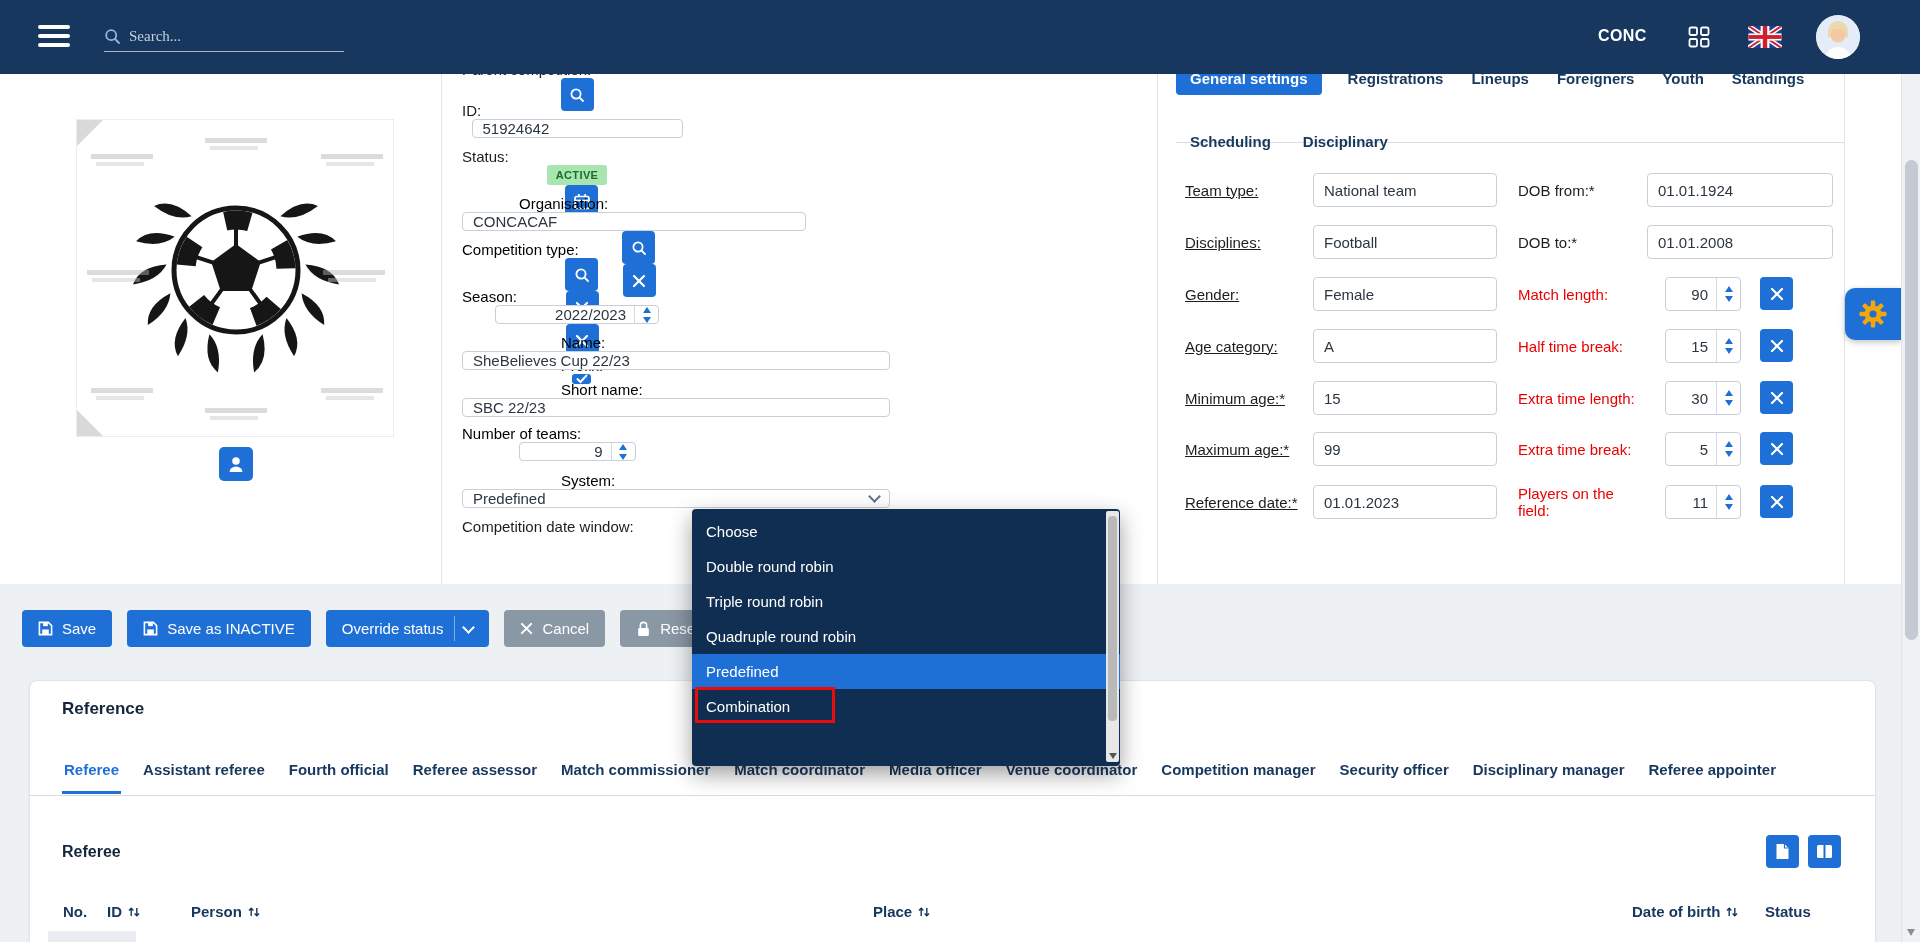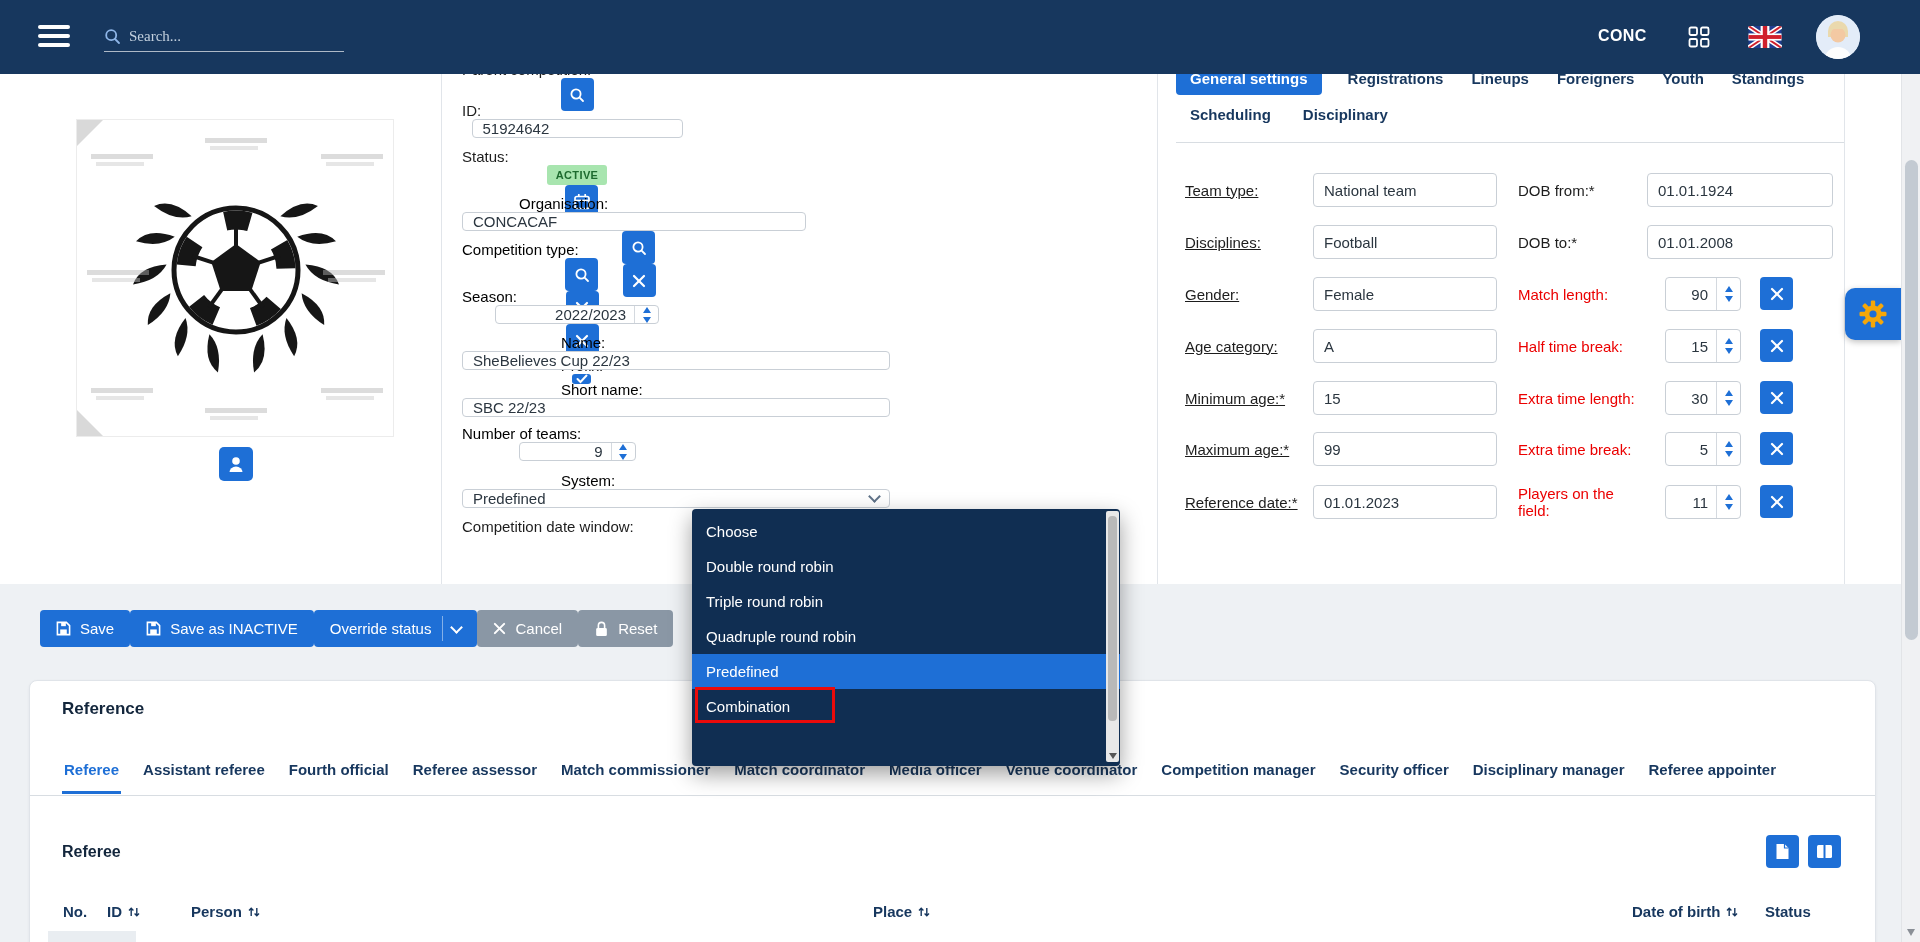--- a/index.html
+++ b/index.html
@@ -67,21 +67,21 @@
   .mlab { width:230px; font-size:15px; color:#1d1d1d; flex:0 0 auto; }
   .mlab.red { color:#000000; }
   .ml9 { margin-left:9px; } .ml10 { margin-left:10px; }
   .xglyph line { stroke:#fff; stroke-width:2.2; stroke-linecap:round; }
 
   
   .tabsrow1 { position:absolute; left:1176px; top:62px; display:flex; gap:24px; align-items:center; z-index:5; }
   .tab1 { font-size:15px; font-weight:bold; color:#17375e; padding:8px 2px; white-space:nowrap; cursor:pointer; }
   .tab1.active { background:#1e6fd6; color:#fff; border-radius:4px; padding:8px 14px; }
   .tabsrow2 { position:absolute; left:1190px; top:106px; display:flex; gap:32px; z-index:5; }
-  .tab2 { font-size:15px; font-weight:bold; color:#17375e; white-space:nowrap; cursor:pointer; }
+  .tab2 { font-size:15px; font-weight:bold; color:#17375e; white-space:nowrap; cursor:pointer;margin-top:27px; }
   .panel-div { position:absolute; left:1176px; top:142px; width:668px; height:1px; background:#d8dde2; }
   .rrow { position:absolute; left:1176px; width:668px; height:36px; }
   .rlab { position:absolute; display:flex; align-items:center; height:36px; font-size:15px; color:#1d1d1d; line-height:17px; }
   .rlab.red { color:#eb0000; }
   .rl1 { left:9px; width:116px;text-decoration:underline; } .rl2 { left:342px; width:122px; }
   .rf1 { position:absolute; left:137px; top:1px; width:184px; }
   .rfdob { position:absolute; left:471px; top:1px; width:186px; }
   .numgrp { position:absolute; left:489px; top:1px; width:179px; height:34px; }
   .numgrp .field { position:absolute; left:0; top:0; width:76px; }
   .numgrp .icon-btn { position:absolute; left:95px; top:0; }
@@ -92,21 +92,21 @@
   .opt { height:35px; line-height:35px; padding-left:14px; color:#fff; font-size:15px; cursor:pointer; }
   .opt.selected { background:#1e6fd6; }
   .red-annot { position:absolute; left:3px; top:178px; width:140px; height:36px; border:3px solid #ea0b0b;
                pointer-events:none; }
   .dd-scroll { position:absolute; right:1px; top:2px; width:13px; height:251px; background:#e8e8e8; border-radius:2px; }
   .dd-thumb { position:absolute; left:2px; top:5px; width:9px; height:205px; background:#b9b9b9; border-radius:4px; }
   .dd-down { position:absolute; left:3px; bottom:3px; width:0; height:0; border-left:4px solid transparent;
              border-right:4px solid transparent; border-top:6px solid #555; }
 
   
-  .actions { position:absolute; left:40px; top:610px; display:flex; }
+  .actions { position:absolute; left:22px; top:610px; display:flex; gap:15px; }
   .abtn { height:37px; border-radius:4px; display:flex; align-items:center; gap:9px; padding:0 16px;
           font-size:15px; color:#fff; cursor:pointer; white-space:nowrap; }
   .abtn.blue { background:#1e6fd6; }
   .abtn.gray { background:#8a97a5; }
   .abtn .split { width:1px; align-self:stretch; background:rgba(255,255,255,.45); margin:6px 0 6px 2px; }
 
   
   .card { position:absolute; left:29px; top:680px; width:1847px; height:300px; background:#fff;
           border:1px solid #e0e4e9; border-radius:8px; box-shadow:0 1px 3px rgba(20,40,70,.06); z-index:10; }
   .card-title { position:absolute; left:32px; top:18px; font-size:17px; font-weight:bold; color:#13263c; }

